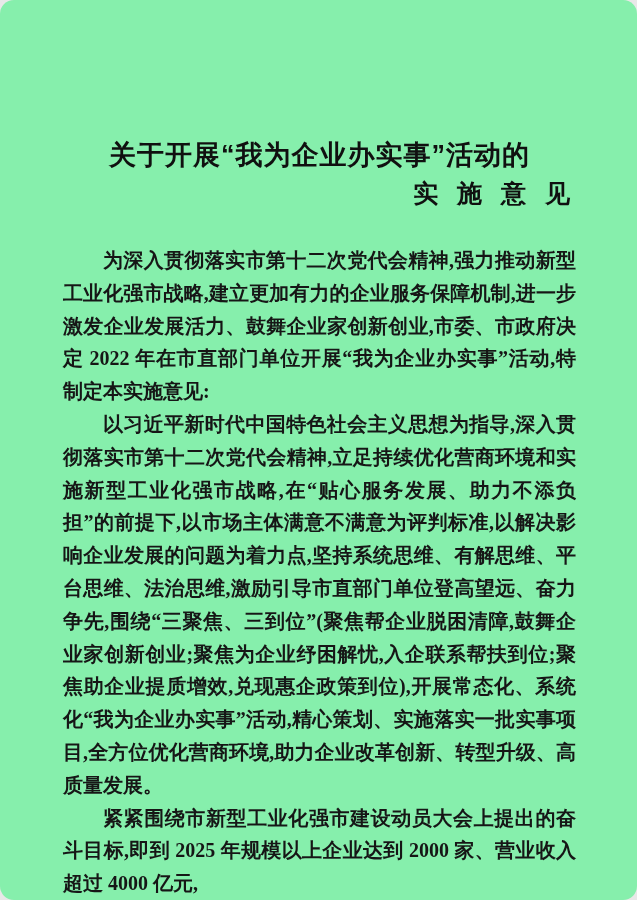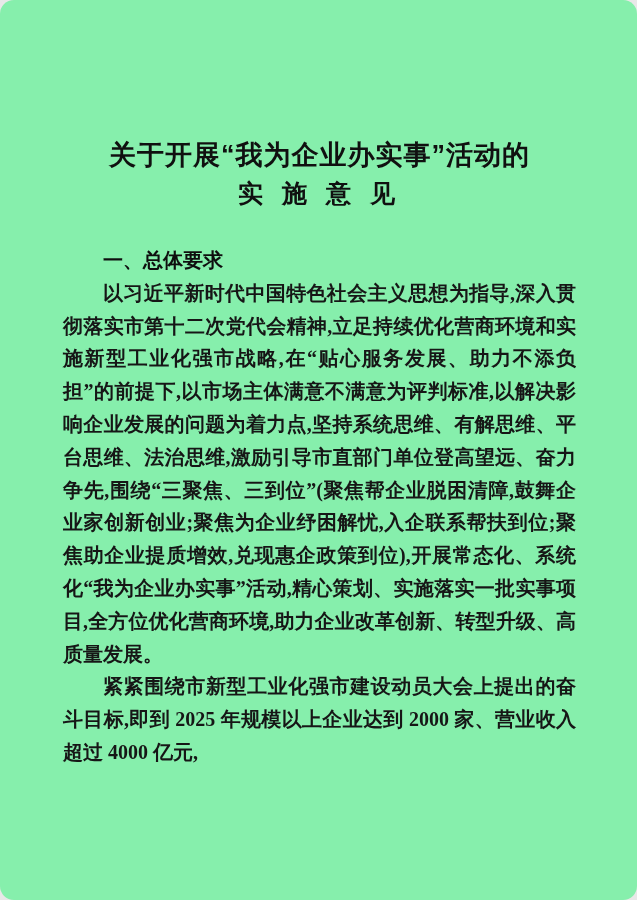--- a/index.html
+++ b/index.html
@@ -28,21 +28,21 @@
     text-align: center;
     font-family: "Liberation Sans", "DejaVu Sans", sans-serif;
     font-weight: 900;
     font-size: 27px;
     line-height: 38px;
     letter-spacing: 1px;
     color: #101010;
   }
   .doc-subtitle {
     margin: 2px 0 0 0;
-    text-align: center;
+    text-align: right;
     font-family: "Liberation Sans", "DejaVu Sans", sans-serif;
     font-weight: 900;
     font-size: 25px;
     line-height: 34px;
     letter-spacing: 6px;
     color: #101010;
   }
   .body-text {
     margin-top: 34px;
   }
@@ -72,22 +72,22 @@
 
 <div class="page">
   <div class="content">
 
     <h1 class="doc-title">关于开展“我为企业办实事”活动的</h1>
 
     <h2 class="doc-subtitle">实 施 意 见</h2>
 
     <div class="body-text">
 
+      <p class="para">为深入贯彻落实市第十二次党代会精神,强力推动新型工业化强市战略,建立更加有力的企业服务保障机制,进一步激发企业发展活力、鼓舞企业家创新创业,市委、市政府决定 2022 年在市直部门单位开展“我为企业办实事”活动,特制定本实施意见:</p>
 
-      <p class="heading">一、总体要求</p>
 
       <p class="para">以习近平新时代中国特色社会主义思想为指导,深入贯彻落实市第十二次党代会精神,立足持续优化营商环境和实施新型工业化强市战略,在“贴心服务发展、助力不添负担”的前提下,以市场主体满意不满意为评判标准,以解决影响企业发展的问题为着力点,坚持系统思维、有解思维、平台思维、法治思维,激励引导市直部门单位登高望远、奋力争先,围绕“三聚焦、三到位”(聚焦帮企业脱困清障,鼓舞企业家创新创业;聚焦为企业纾困解忧,入企联系帮扶到位;聚焦助企业提质增效,兑现惠企政策到位),开展常态化、系统化“我为企业办实事”活动,精心策划、实施落实一批实事项目,全方位优化营商环境,助力企业改革创新、转型升级、高质量发展。</p>
 
 
       <p class="para">紧紧围绕市新型工业化强市建设动员大会上提出的奋斗目标,即到 2025 年规模以上企业达到 2000 家、营业收入超过 4000 亿元,</p>
 
     </div>
 
   </div>
 </div>

